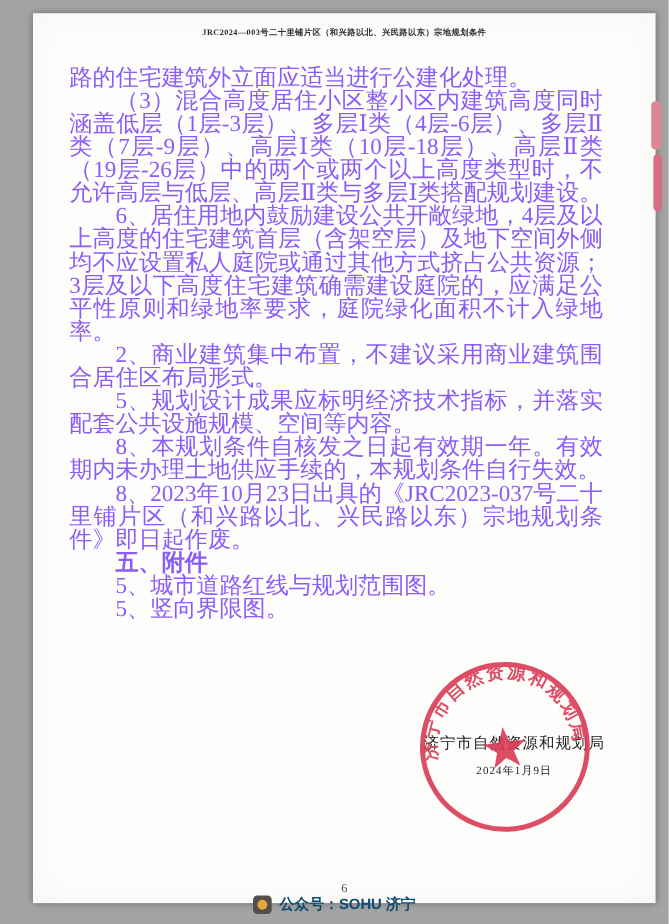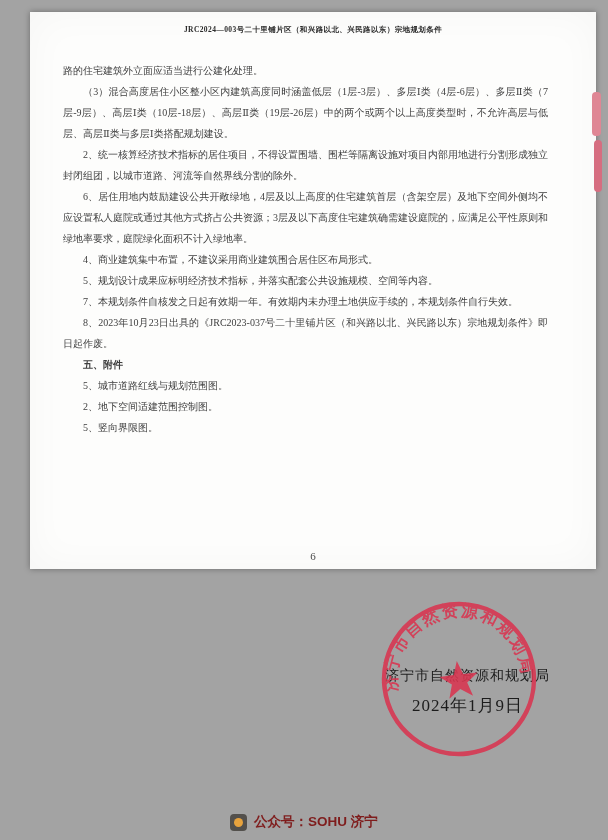--- a/index.html
+++ b/index.html
@@ -1,67 +1,65 @@
 <!DOCTYPE html>
 <html><head>
 <meta charset="utf-8">
 <style>
   * { margin:0; padding:0; box-sizing:border-box; }
   html,body { width:608px; height:840px; }
   body { font-family:"Liberation Serif","DejaVu Serif",serif; }
   .canvas { position:relative; width:608px; height:840px; background:#a3a3a3; overflow:hidden; }
-  .page { position:absolute; left:30px; top:12px; width:566px; height:557px; background:#fdfdfc;
+  .page { position:absolute; left:30px; top:12px; width:566px; height:809px; background:#fdfdfc;
           box-shadow:0 0 6px rgba(0,0,0,.35), inset 0 0 40px rgba(0,0,0,.03); }
   .doc-header { position:absolute; top:13px; left:0; right:0; text-align:center;
           font-size:7.5px; font-weight:bold; color:#2a2a2a; letter-spacing:.4px; }
   .doc-body { position:absolute; top:48px; left:33px; width:485px;
-          font-size:10px; line-height:21px; color:#404040; text-align:justify; }
+          font-size:21px; line-height:21px; color:#8b5cf6; text-align:justify; }
   .para.indent { text-indent:2em; }
   .para.flush { text-indent:0; }
   .para.heading { text-indent:2em; font-weight:bold; }
   .signature { position:absolute; right:46px; top:655px; text-align:center; color:#1c1c1c; z-index:2; }
   .signature .org { font-size:14px; letter-spacing:1px; }
-  .signature .date { font-size:17px; margin-top:9px; letter-spacing:1px; }
+  .signature .date { font-size:10px; margin-top:9px; letter-spacing:1px; }
   .seal { position:absolute; left:348px; top:586px; width:162px; height:162px;
           transform:rotate(-7deg); opacity:.88; z-index:3; pointer-events:none; }
   .page-num { position:absolute; bottom:7px; left:0; right:0; text-align:center;
           font-size:11px; color:#4a4a4a; }
   .scan-mark { position:absolute; border-radius:4px; z-index:4; }
   .scan-mark-1 { left:592px; top:92px;  width:9px; height:44px; background:#df8694; }
   .scan-mark-2 { left:594px; top:140px; width:8px; height:52px; background:#d66d80; }
   .footer { position:absolute; left:0; right:0; bottom:9px; display:flex; justify-content:center;
-          align-items:center; gap:7px; color:#7f1d1d; font-size:13.5px;
+          align-items:center; gap:7px; color:#0c4a6e; font-size:13.5px;
           font-family:"Liberation Sans","DejaVu Sans",sans-serif; font-weight:bold; }
   .sohu-icon { display:inline-block; width:17px; height:17px; border-radius:4px;
           background:#53504c; position:relative; }
   .sohu-icon::after { content:""; position:absolute; left:4px; top:4px; width:9px; height:9px;
           border-radius:50%; background:#e8a33d; }
 </style>
 </head>
 <body>
 
 <div class="canvas">
 
   <div class="page">
 
     <div class="doc-header">JRC2024—003号二十里铺片区（和兴路以北、兴民路以东）宗地规划条件</div>
 
     <div class="doc-body">
 
     <div class="para flush">路的住宅建筑外立面应适当进行公建化处理。</div>
         <div class="para indent">（3）混合高度居住小区整小区内建筑高度同时涵盖低层（1层-3层）、多层Ⅰ类（4层-6层）、多层Ⅱ类（7层-9层）、高层Ⅰ类（10层-18层）、高层Ⅱ类（19层-26层）中的两个或两个以上高度类型时，不允许高层与低层、高层Ⅱ类与多层Ⅰ类搭配规划建设。</div>
-        <div class="para indent">2、统一核算经济技术指标的居住项目，不得设置围墙、围栏等隔离设施对项目内部用地进行分割形成独立封闭组团，以城市道路、河流等自然界线分割的除外。</div>
         <div class="para indent">6、居住用地内鼓励建设公共开敞绿地，4层及以上高度的住宅建筑首层（含架空层）及地下空间外侧均不应设置私人庭院或通过其他方式挤占公共资源；3层及以下高度住宅建筑确需建设庭院的，应满足公平性原则和绿地率要求，庭院绿化面积不计入绿地率。</div>
-        <div class="para indent">4、商业建筑集中布置，不建议采用商业建筑围合居住区布局形式。</div>
+        <div class="para indent">2、商业建筑集中布置，不建议采用商业建筑围合居住区布局形式。</div>
         <div class="para indent">5、规划设计成果应标明经济技术指标，并落实配套公共设施规模、空间等内容。</div>
-        <div class="para indent">7、本规划条件自核发之日起有效期一年。有效期内未办理土地供应手续的，本规划条件自行失效。</div>
+        <div class="para indent">8、本规划条件自核发之日起有效期一年。有效期内未办理土地供应手续的，本规划条件自行失效。</div>
         <div class="para indent">8、2023年10月23日出具的《JRC2023-037号二十里铺片区（和兴路以北、兴民路以东）宗地规划条件》即日起作废。</div>
         <div class="para heading">五、附件</div>
         <div class="para indent">5、城市道路红线与规划范围图。</div>
-        <div class="para indent">2、地下空间适建范围控制图。</div>
         <div class="para indent">5、竖向界限图。</div>
       </div>
 
     <div class="signature">
       <div class="org">济宁市自然资源和规划局</div>
       <div class="date">2024年1月9日</div>
     </div>
 
     <div class="seal">
       <svg viewBox="0 0 160 160" width="162" height="162">

